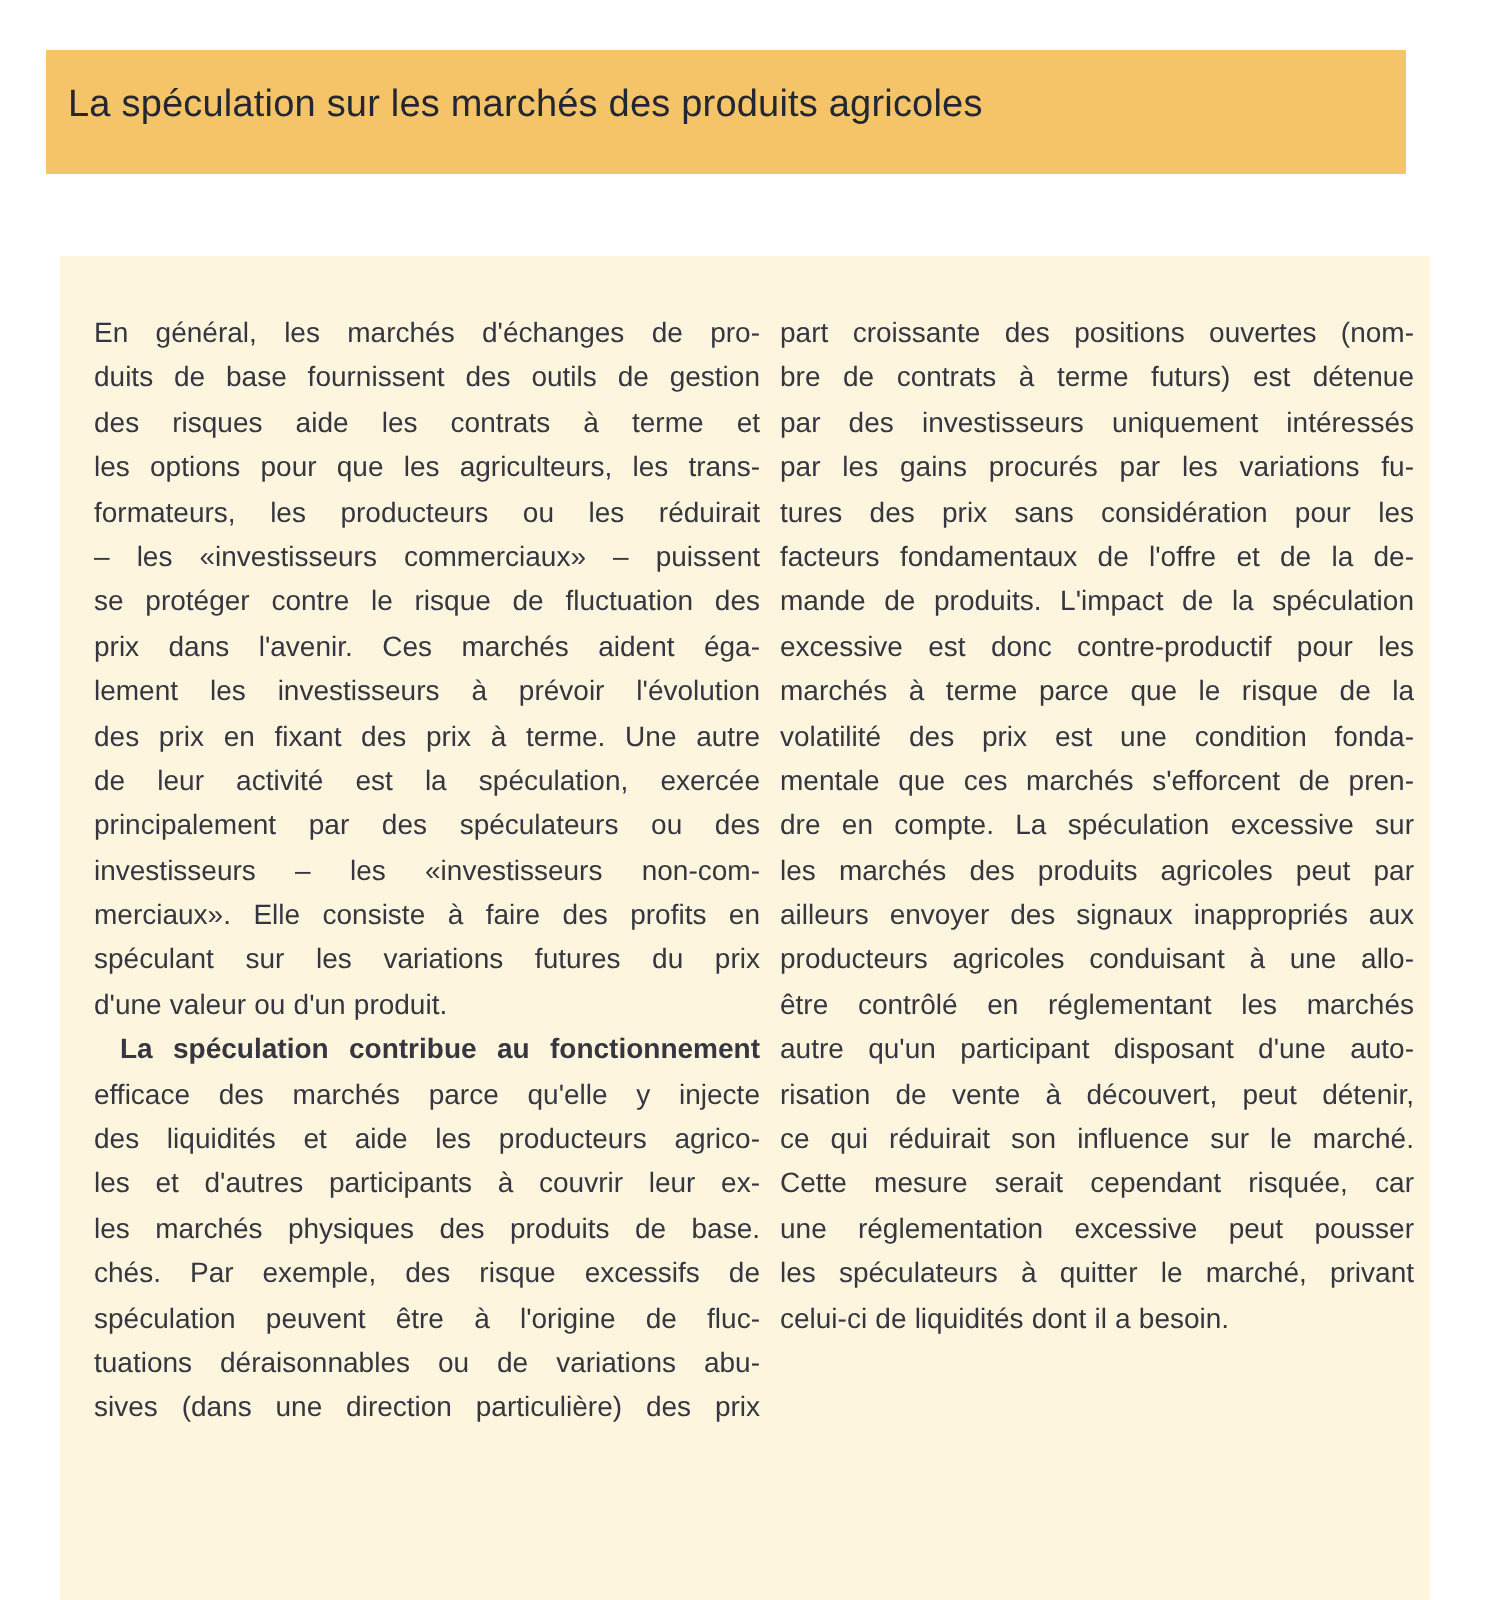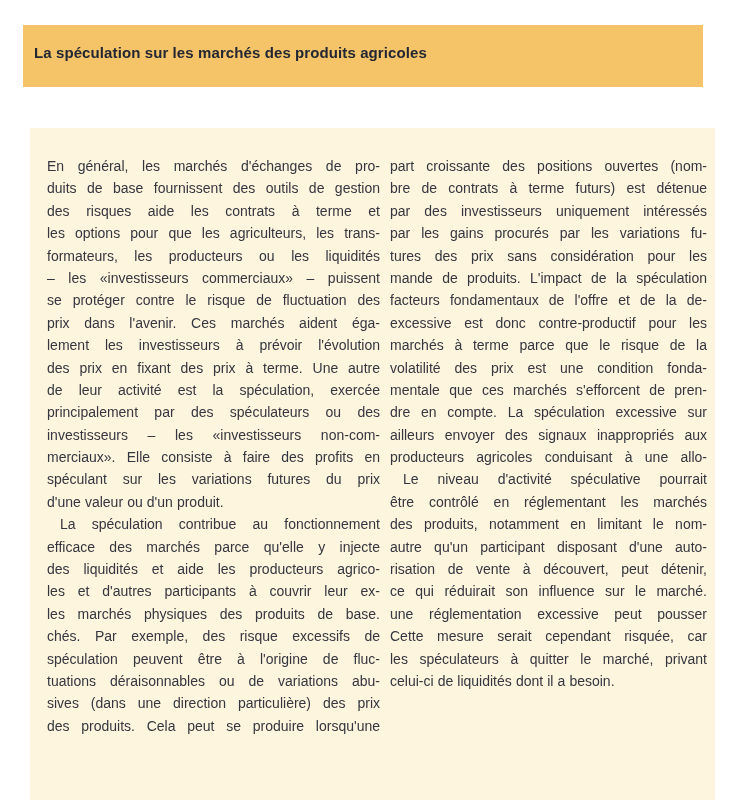--- a/index.html
+++ b/index.html
@@ -13,98 +13,96 @@
   body{
     width:746px;height:800px;position:relative;overflow:hidden;
     font-family:"Liberation Sans", sans-serif;
   }
   .box-header{
     position:absolute;left:23px;top:25px;width:680px;height:62px;
     background:var(--header-bg);
     display:flex;align-items:center;padding:0 12px 7px 11px;
   }
   .box-title{
-    font-size:15px;font-weight:bold;color:var(--title);
+    font-size:19px;font-weight:normal;color:var(--title);
     letter-spacing:0.1px;
   }
   .box-body{
     position:absolute;left:30px;top:87px;width:685px;height:691px;
     background:var(--body-bg);
     padding:27px 8px 0 17px;
     margin-top:41px;
   }
   .columns{display:flex;}
   .col{color:var(--text);font-size:14px;}
   .col-left{width:333px;}
   .col-right{width:317px;margin-left:10px;}
   .line{
     line-height:22.4px;height:22.4px;overflow:hidden;
     text-align:justify;text-align-last:justify;
     word-spacing:0.2px;
   }
   .line.end{text-align:right;text-align-last:left;}
-  .line.indent{text-indent:13px;}
+  .line.indent{text-indent:13px;font-weight:bold;}
 </style>
 </head>
 <body>
 
 <div class="box-header">
   <div class="box-title">La spéculation sur les marchés des produits agricoles</div>
 </div>
 
 <div class="box-body">
   <div class="columns">
     <div class="col col-left">
         <div class="line">En général, les marchés d'échanges de pro-</div>
         <div class="line">duits de base fournissent des outils de gestion</div>
         <div class="line">des risques aide les contrats à terme et</div>
         <div class="line">les options pour que les agriculteurs, les trans-</div>
-        <div class="line">formateurs, les producteurs ou les liquidités</div>
+        <div class="line">formateurs, les producteurs ou les réduirait</div>
         <div class="line">– les «investisseurs commerciaux» – puissent</div>
         <div class="line">se protéger contre le risque de fluctuation des</div>
         <div class="line">prix dans l'avenir. Ces marchés aident éga-</div>
         <div class="line">lement les investisseurs à prévoir l'évolution</div>
         <div class="line">des prix en fixant des prix à terme. Une autre</div>
         <div class="line">de leur activité est la spéculation, exercée</div>
         <div class="line">principalement par des spéculateurs ou des</div>
         <div class="line">investisseurs – les «investisseurs non-com-</div>
         <div class="line">merciaux». Elle consiste à faire des profits en</div>
         <div class="line">spéculant sur les variations futures du prix</div>
         <div class="line end">d'une valeur ou d'un produit.</div>
         <div class="line indent">La spéculation contribue au fonctionnement</div>
         <div class="line">efficace des marchés parce qu'elle y injecte</div>
         <div class="line">des liquidités et aide les producteurs agrico-</div>
         <div class="line">les et d'autres participants à couvrir leur ex-</div>
         <div class="line">les marchés physiques des produits de base.</div>
         <div class="line">chés. Par exemple, des risque excessifs de</div>
         <div class="line">spéculation peuvent être à l'origine de fluc-</div>
         <div class="line">tuations déraisonnables ou de variations abu-</div>
         <div class="line">sives (dans une direction particulière) des prix</div>
-        <div class="line">des produits. Cela peut se produire lorsqu'une</div>
       </div>
     <div class="col col-right">
         <div class="line">part croissante des positions ouvertes (nom-</div>
         <div class="line">bre de contrats à terme futurs) est détenue</div>
         <div class="line">par des investisseurs uniquement intéressés</div>
         <div class="line">par les gains procurés par les variations fu-</div>
         <div class="line">tures des prix sans considération pour les</div>
+        <div class="line">facteurs fondamentaux de l'offre et de la de-</div>
         <div class="line">mande de produits. L'impact de la spéculation</div>
-        <div class="line">facteurs fondamentaux de l'offre et de la de-</div>
         <div class="line">excessive est donc contre-productif pour les</div>
         <div class="line">marchés à terme parce que le risque de la</div>
         <div class="line">volatilité des prix est une condition fonda-</div>
         <div class="line">mentale que ces marchés s'efforcent de pren-</div>
         <div class="line">dre en compte. La spéculation excessive sur</div>
+        <div class="line">les marchés des produits agricoles peut par</div>
         <div class="line">ailleurs envoyer des signaux inappropriés aux</div>
         <div class="line">producteurs agricoles conduisant à une allo-</div>
-        <div class="line indent">Le niveau d'activité spéculative pourrait</div>
         <div class="line">être contrôlé en réglementant les marchés</div>
-        <div class="line">des produits, notamment en limitant le nom-</div>
         <div class="line">autre qu'un participant disposant d'une auto-</div>
         <div class="line">risation de vente à découvert, peut détenir,</div>
         <div class="line">ce qui réduirait son influence sur le marché.</div>
+        <div class="line">Cette mesure serait cependant risquée, car</div>
         <div class="line">une réglementation excessive peut pousser</div>
-        <div class="line">Cette mesure serait cependant risquée, car</div>
         <div class="line">les spéculateurs à quitter le marché, privant</div>
         <div class="line end">celui-ci de liquidités dont il a besoin.</div>
       </div>
   </div>
 </div>
 
 </body></html>

